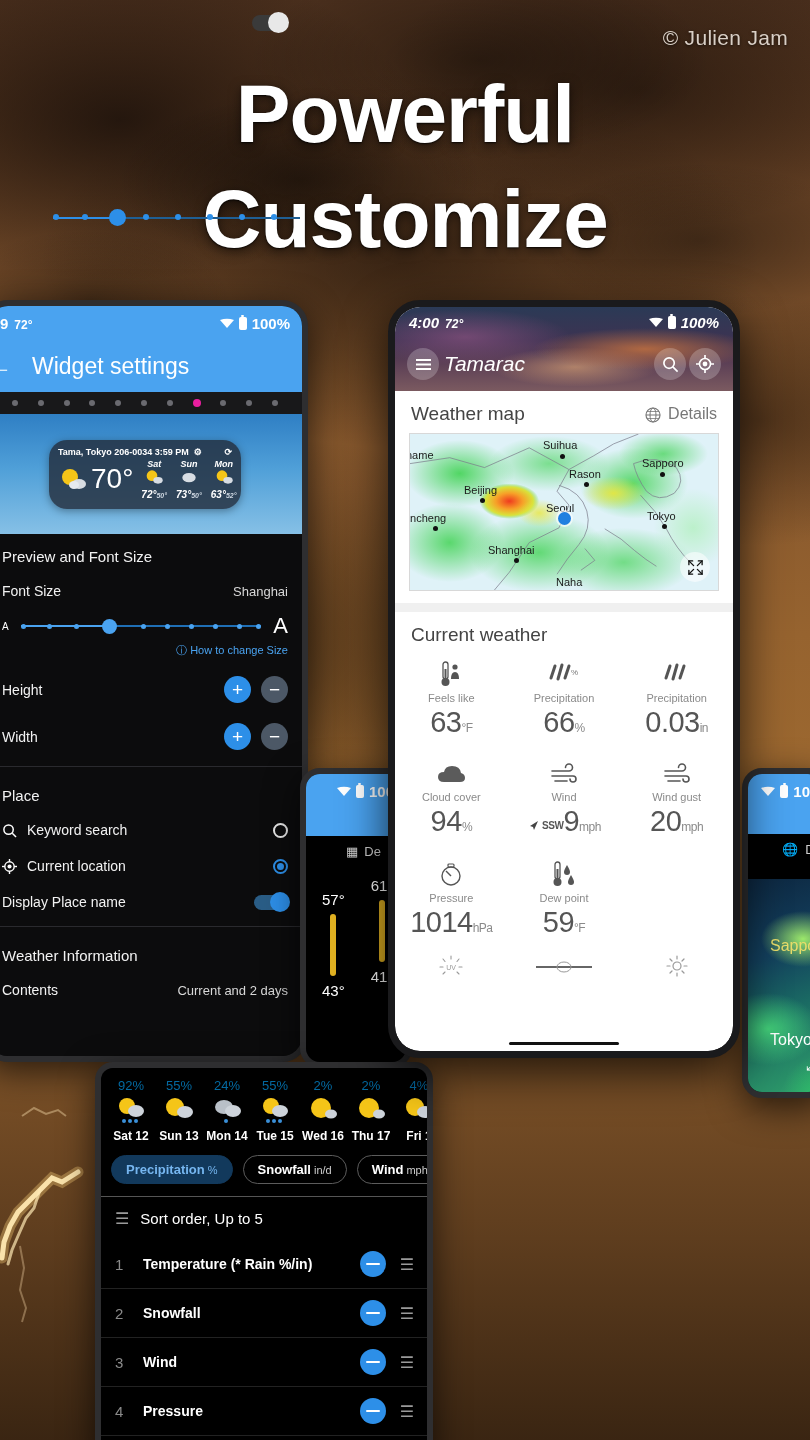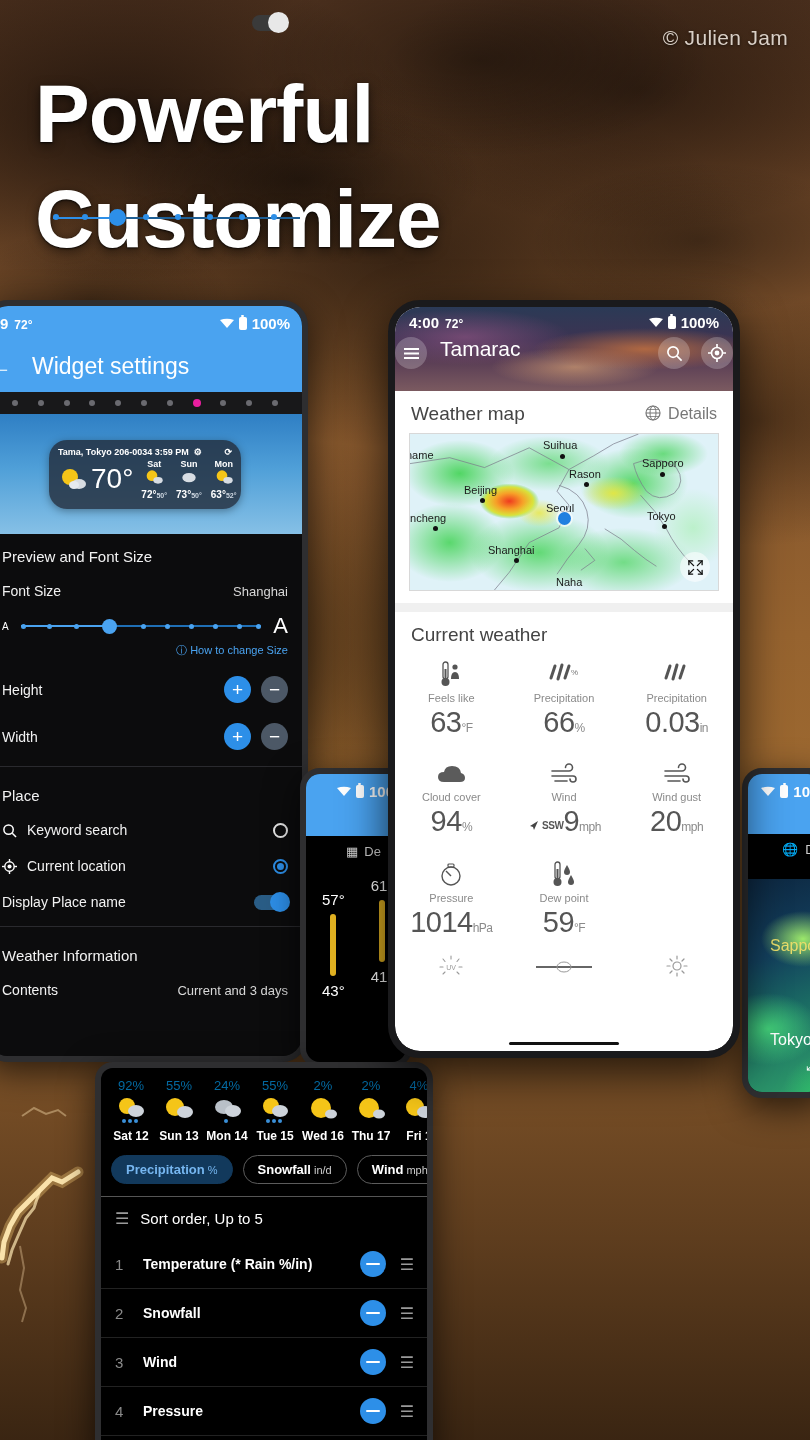--- a/index.html
+++ b/index.html
@@ -40,25 +40,24 @@
   }
 
   
   .copyright {
     position: absolute; right: 22px; top: 26px;
     color: #d9cfc6; font-size: 21px; letter-spacing: .3px;
     text-shadow: 0 1px 3px rgba(0,0,0,.6);
   }
   .headline {
     position: absolute; left: 0; right: 0; top: 62px;
-    text-align: left; color: #fff;
+    text-align: center; color: #fff;
     font-size: 82px; font-weight: bold; line-height: 1.28;
     letter-spacing: -1px;
     text-shadow: 0 3px 12px rgba(0,0,0,.55), 0 1px 2px rgba(0,0,0,.8);
-    padding-left: 35px;
   }
 
   
   .phone {
     position: absolute;
     background: #1c1c1e;
     border: 6px solid #2e2e30;
     box-shadow: 0 10px 34px rgba(0,0,0,.65);
     overflow: hidden;
   }
@@ -97,21 +96,21 @@
   .widget-card {
     width: 192px; background: rgba(35,45,60,.82);
     border-radius: 18px; padding: 7px 9px 9px;
     color:#fff; box-shadow: 0 2px 8px rgba(0,0,0,.35);
   }
   .wc-top { display:flex; align-items:center; font-size:9px; font-weight:bold; gap:5px; white-space:nowrap;}
   .wc-top .spacer { flex:1; }
   .wc-main { display:flex; align-items:center; margin-top:2px; }
   .wc-now { display:flex; align-items:center; gap:3px; }
   .wc-bigtemp { font-size:28px; font-weight:300; line-height:1; }
-  .wc-days { display:flex; gap:9px; margin-left:8px; }
+  .wc-days { display:flex; gap:9px; margin-left:8px;font-style:italic; }
   .wc-day { text-align:center; }
   .wc-dname { font-size:9px; font-weight:bold; }
   .wc-dtemps { font-size:10px; font-weight:bold; white-space:nowrap; }
   .wc-dtemps .lo { font-size:7px; color:#cfd8e2; }
 
   .darklist { background:transparent; color:#fff; }
   .sec-head { font-size:15px; padding:14px 14px 8px; color:#f2f2f2; }
   .row { display:flex; align-items:center; padding:10px 14px; font-size:14px; color:#f2f2f2; gap:10px; }
   .row .val { margin-left:auto; color:#d8d8d8; font-size:13px; }
   .fs-row { display:flex; align-items:center; padding:4px 14px 2px; }
@@ -142,30 +141,31 @@
     z-index: 20;
   }
   #phoneMain .scr { position:absolute; inset:0; background:#fff; border-radius:25px; overflow:hidden; }
   .main-hero {
     height: 84px; position:relative;
     background:
       radial-gradient(ellipse 150px 40px at 70px 30px, rgba(160,90,140,.55), transparent 70%),
       radial-gradient(ellipse 160px 30px at 250px 42px, rgba(210,120,60,.75), transparent 70%),
       radial-gradient(ellipse 120px 28px at 180px 60px, rgba(240,180,120,.55), transparent 70%),
       linear-gradient(180deg,#2b3a56 0%, #3d3352 40%, #5a3e55 65%, #7b5a60 100%);
+    font-style: italic;
   }
   .main-status { height:30px; display:flex; align-items:center; padding:0 14px; color:#fff; font-size:15px; font-weight:bold;}
-  .main-appbar { height:54px; display:flex; align-items:flex-start; padding:0 0; gap:11px; }
+  .main-appbar { height:54px; display:flex; align-items:center; padding:0 12px; gap:3px; }
   .rnd-btn { width:32px; height:32px; border-radius:50%; background:rgba(255,255,255,.22); display:flex; align-items:center; justify-content:center; }
   .main-place { color:#fff; font-size:21px; font-weight:500; margin-left:2px; }
   .grow { flex:1; }
 
   .card-head { display:flex; align-items:center; padding:12px 16px 8px; }
   .card-title { font-size:19px; color:#444; }
-  .details-link { margin-left:auto; display:flex; align-items:flex-start; gap:7px; color:#777; font-size:16px; }
+  .details-link { margin-left:auto; display:flex; align-items:flex-end; gap:7px; color:#777; font-size:16px; }
 
   .mapbox { margin:0 14px; height:158px; border:1px solid #d8d8d8; position:relative; overflow:hidden; background:#e9f6fb; }
   .map-label { position:absolute; font-size:11px; color:#1a1a1a; font-weight:400; white-space:nowrap; }
   .map-dot { position:absolute; width:5px; height:5px; border-radius:50%; background:#111; }
   .here-dot { position:absolute; width:13px; height:13px; border-radius:50%; background:#1f7fe0; box-shadow:0 0 0 2px rgba(255,255,255,.6); }
   .fs-btn { position:absolute; right:8px; bottom:8px; width:30px; height:30px; border-radius:50%; background:rgba(255,255,255,.55); display:flex; align-items:center; justify-content:center; }
 
   .sep { height:9px; background:#f0f0f0; margin-top:12px; }
   .cw-title { font-size:19px; color:#444; padding:12px 16px 4px; }
   .cw-grid { display:grid; grid-template-columns:repeat(3,1fr); }
@@ -421,21 +421,21 @@
     <div class="row">
       <span>Display Place name</span>
       <span class="switch">
             <i></i>
           </span>
     </div>
     <div class="divider"></div>
     <div class="sec-head">Weather Information</div>
     <div class="row">
       <span>Contents</span>
-      <span class="val">Current and 3 days</span>
+      <span class="val">Current and 2 days</span>
     </div>
   </div>
  </div>
 </div>
 
 <div class="phone" id="phoneMid">
  <div class="scr">
    <div class="mid-blue">
      <div class="statusbar">
        <div class="sb-right" style="margin-left:auto;">

